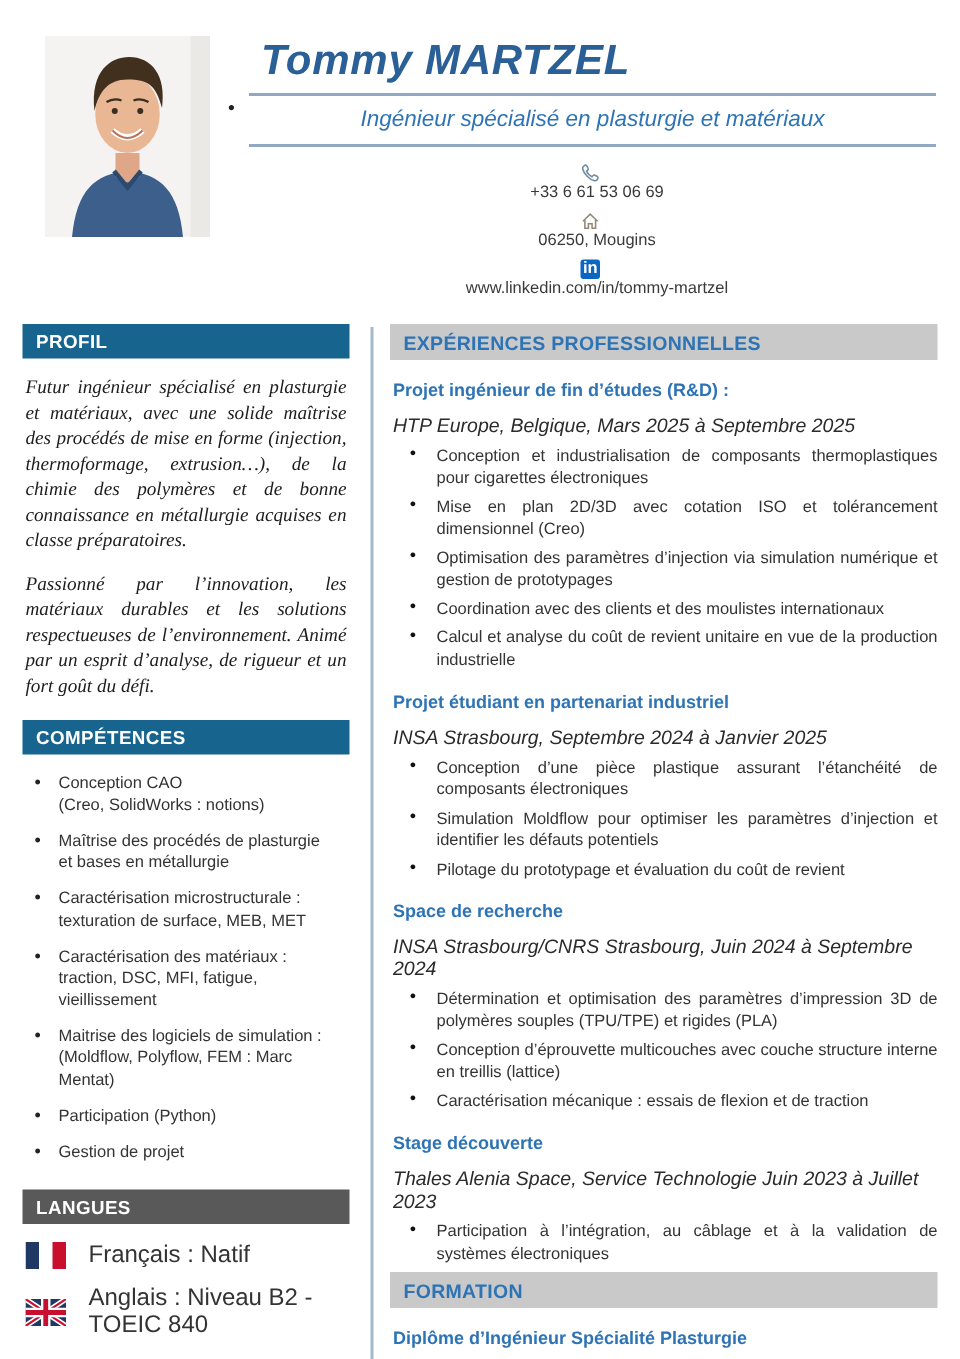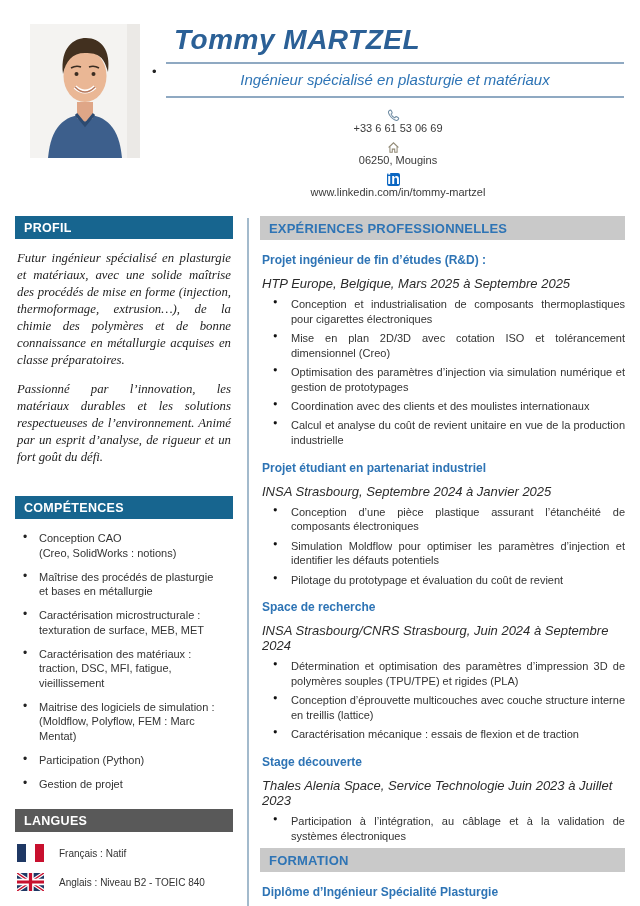--- a/index.html
+++ b/index.html
@@ -22,50 +22,50 @@
   .stray-bullet { position:absolute; left:-8px; top:40px; font-size:13px; color:#222; }
   .subtitle {
     text-align:center; font-style:italic; color:#2E74B5; font-size:15px;
     padding:7px 0 8px 0; font-weight:500;
   }
   .contacts { margin-top:10px; padding-left:6px; }
   .contact-row { display:flex; align-items:center; margin-bottom:6px; font-size:11px; color:#3a3a3a;flex-direction:column; }
   .contact-row .cicon { width:14px; height:14px; margin-right:9px; flex:0 0 14px; display:flex; align-items:center; justify-content:center; }
   .cicon svg { width:13px; height:13px; display:block; }
   .li-badge { width:13px; height:13px; background:#0A66C2; border-radius:2px; color:#fff;
-    font-size:14px; font-weight:bold; display:flex; align-items:center; justify-content:center; }
+    font-size:11px; font-weight:bold; display:flex; align-items:center; justify-content:center; }
 
   
   .columns { display:flex; padding:12px 15px 0 15px; align-items:stretch; }
   .left-col { width:218px; flex:0 0 218px; }
   .col-divider { width:2px; background:#A3BACC; margin:2px 11px 0 14px; }
   .right-col { flex:1; min-width:0; }
 
   
   .section-bar {
     background:#17658F; color:#fff; font-weight:bold; font-size:12.5px;
     padding:5px 9px 4px 9px; letter-spacing:0.3px;
   }
   .section-bar.gray { background:#595959; }
-  .profile-text { margin:11px 2px 30px 2px; }
+  .profile-text { margin:11px 2px 14px 2px; }
   .profile-text p {
     font-family:"Liberation Serif", serif; font-style:italic; font-size:12.8px;
     line-height:1.33; text-align:justify; color:#1d1d1d; margin-bottom:12px;
   }
   .skill-list { list-style:none; margin:12px 0 18px 0; }
   .skill-list li {
     position:relative; padding-left:24px; font-size:11px; line-height:1.32;
     margin-bottom:9.5px; color:#333; white-space:pre-line;
   }
   .skill-list li::before { content:"•"; position:absolute; left:8px; top:-1px; color:#222; font-size:12px; }
   .lang-list { margin:12px 0 40px 0; }
   .lang-row { display:flex; align-items:center; margin-bottom:11px; }
   .flag { width:27px; height:18px; margin-left:2px; margin-right:15px; flex:0 0 27px; }
   .flag svg { width:100%; height:100%; display:block; }
-  .lang-label { font-size:10px; color:#333; }
+  .lang-label { font-size:16px; color:#333; }
 
   
   .section-strip {
     background:#C9C9C9; color:#2E74B5; font-weight:bold; font-size:13px;
     padding:5px 9px 4px 9px; letter-spacing:0.2px;
   }
   .exp-entry { margin-top:2px; }
   .role { color:#2E74B5; font-weight:bold; font-size:12px; margin:13px 0 0 2px; }
   .org { font-style:italic; font-size:13px; color:#2b2b2b; margin:9px 0 6px 2px; }
   .exp-bullets { list-style:none; }

